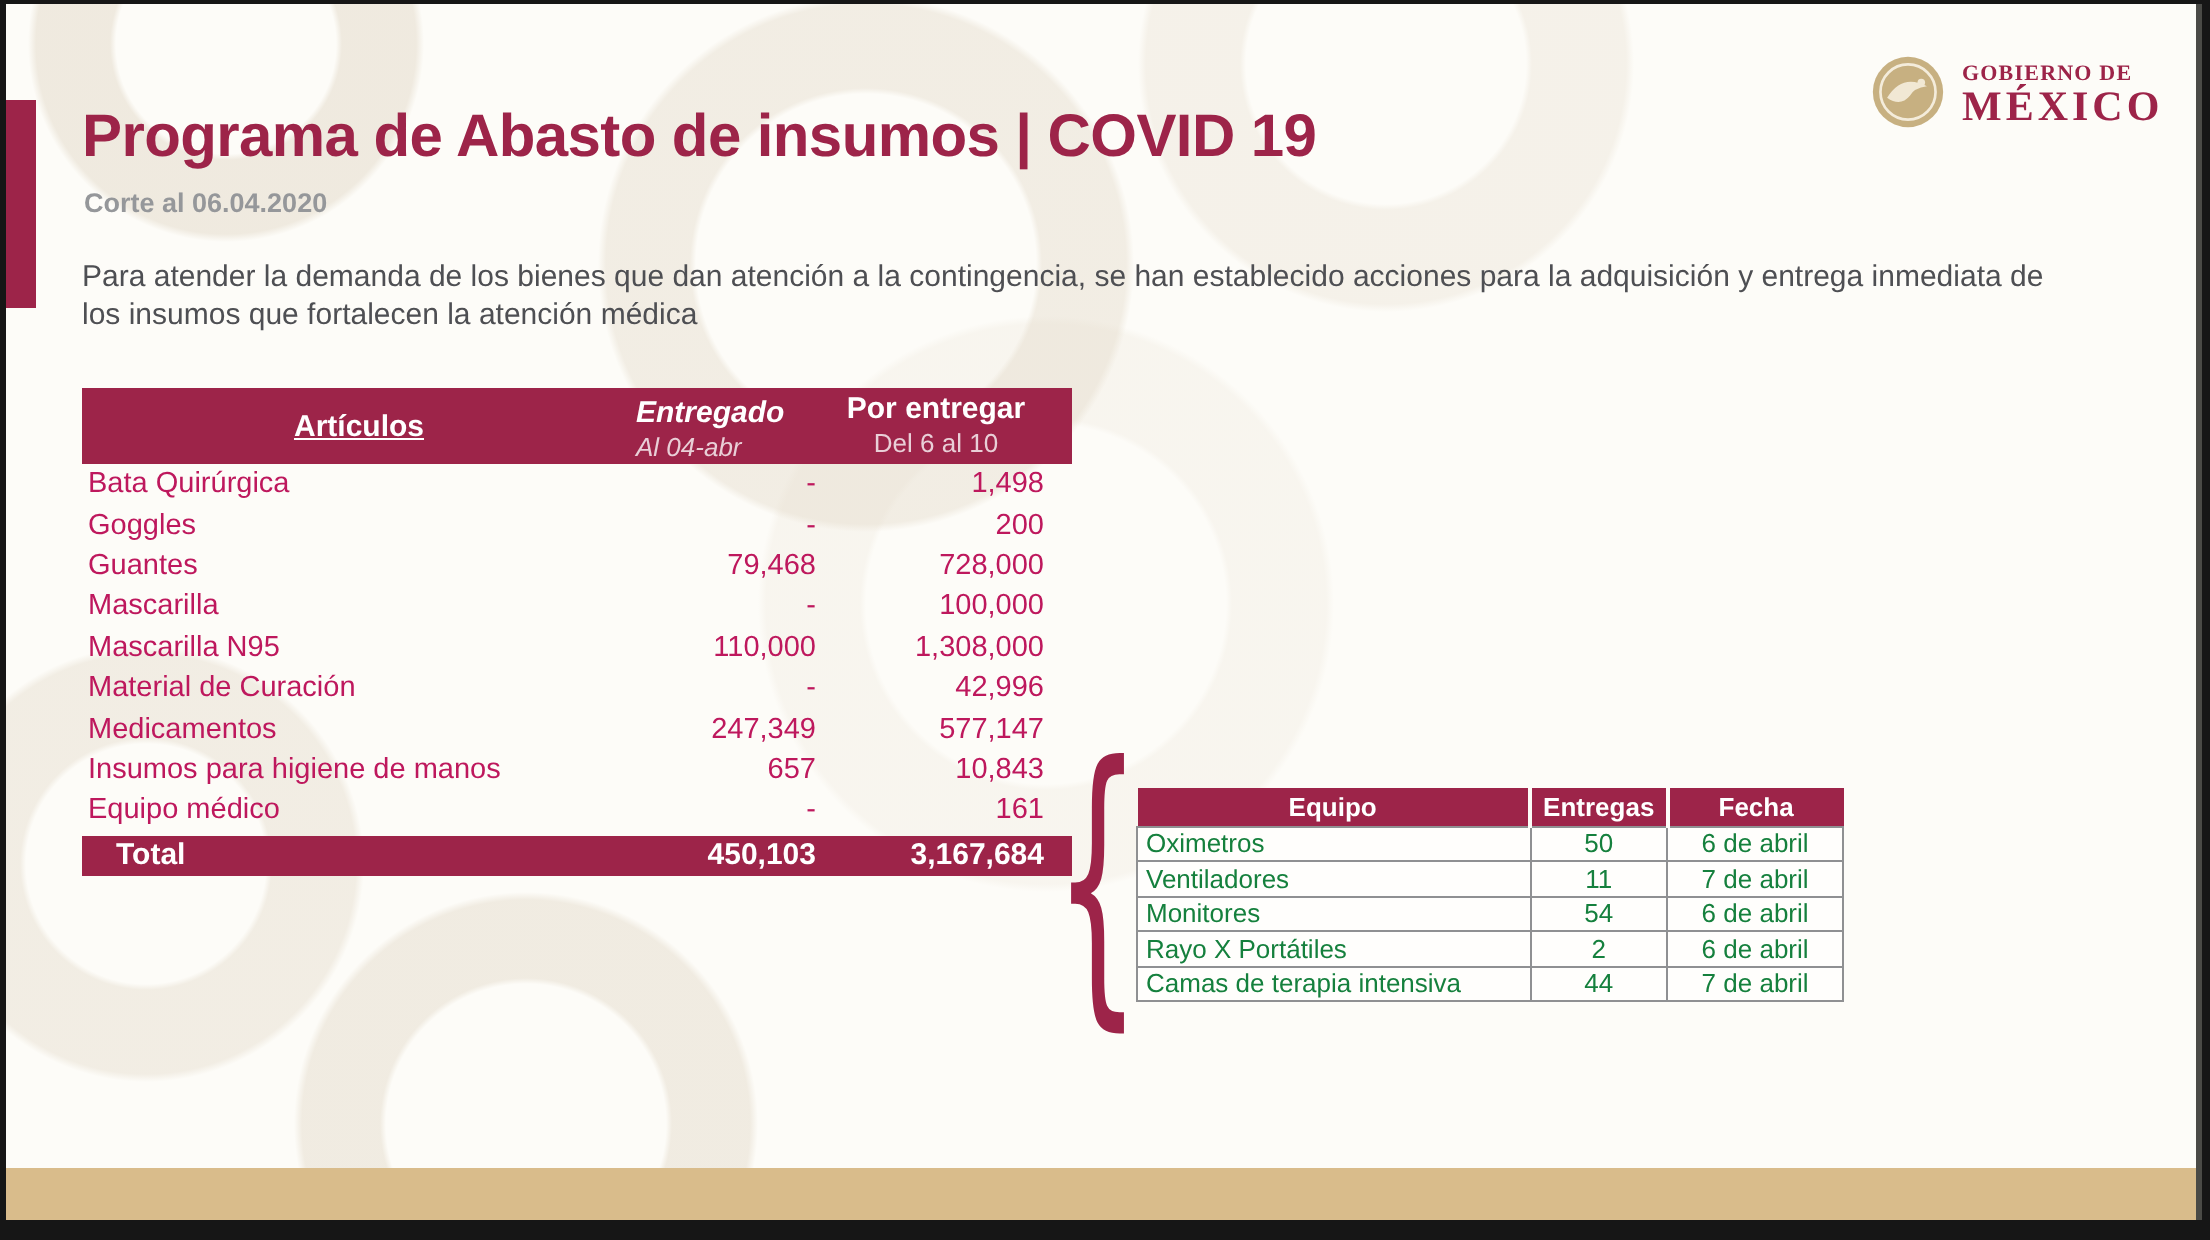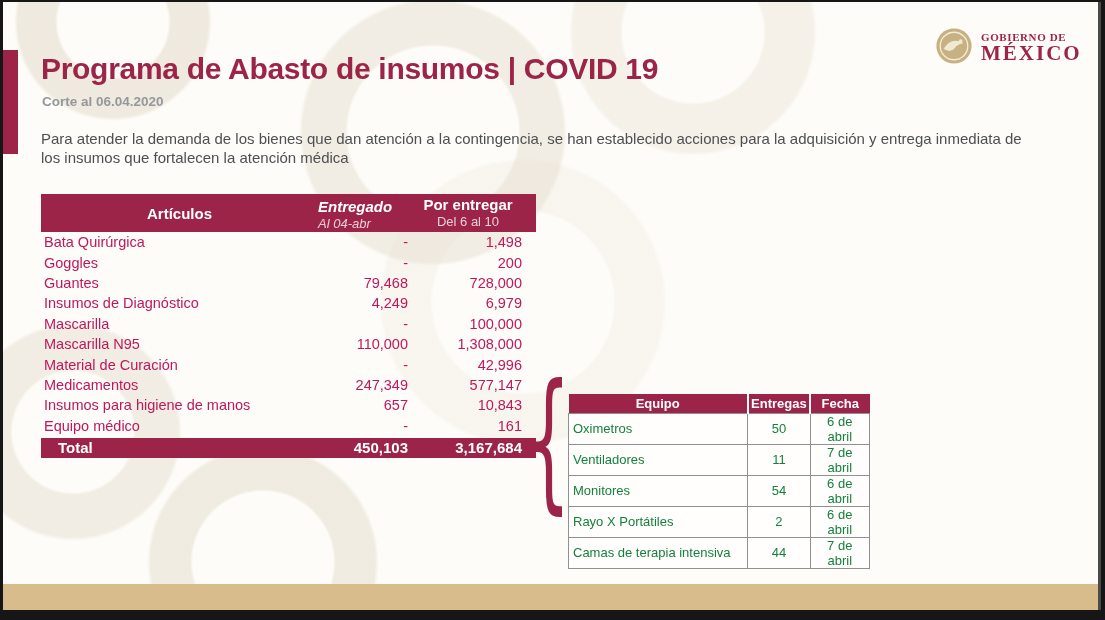--- a/index.html
+++ b/index.html
@@ -35,41 +35,41 @@
   .logo-line2 { font-size:21px; letter-spacing:2px; margin-top:-2px; }
 
   .page-title { position:absolute; left:38px; top:50px; font-size:30px; font-weight:bold; color:#9d2449; letter-spacing:-.3px; }
   .page-subtitle { position:absolute; left:39px; top:92px; font-size:13.5px; font-weight:bold; color:#95979a; }
   .intro { position:absolute; left:38px; top:128px; width:992px; font-size:15px; line-height:18.5px; color:#4e4f53; }
 
   
   .main-table { position:absolute; left:38px; top:192px; width:495px; }
   .mt-header { display:flex; background:#9d2449; height:38px; }
   .mt-h1 { width:277px; display:flex; align-items:center; justify-content:center;
-           color:#fff; font-weight:bold; font-size:15px; }
+           color:#fff; font-weight:bold; font-size:15px;text-decoration:underline; }
   .mt-h2 { width:90px;  text-align:left; padding-top:4px;font-style:italic; }
   .mt-h3 { width:128px; text-align:center; padding-top:2px; padding-right:8px; }
   .mt-hline1 { font-size:15px; font-weight:bold; color:#fff; }
   .mt-hline2 { font-size:13px; color:rgba(255,255,255,.78); margin-top:1px; }
   .mt-row { display:flex; height:20.4px; align-items:center; font-size:14.5px; color:#be185d; }
   .mt-c1 { width:277px; padding-left:3px; white-space:nowrap; }
   .mt-c2 { width:90px;  text-align:right; }
   .mt-c3 { width:128px; text-align:right; padding-right:14px; }
   .mt-total { display:flex; height:20px; align-items:center; background:#9d2449; color:#fff;
               font-weight:bold; font-size:15px; margin-top:2px; }
   .mt-total .mt-c1 { padding-left:17px; }
 
   
   .brace { position:absolute; left:524px; top:378px; height:124px;
            font-size:152px; line-height:120px; color:#9d2449;
            transform:scaleX(.45); transform-origin:left center;
            font-family:"DejaVu Sans", sans-serif; }
 
   
-  .eq-table { position:absolute; left:565px; top:392px; width:302px; border-collapse:collapse; }
+  .eq-table { position:absolute; left:565px; top:392px; width:354px; border-collapse:collapse; }
   .eq-table th { background:#9d2449; color:#fff; font-size:13px; font-weight:bold;
                  height:19px; padding:0; }
   .eq-table th + th { border-left:2px solid #fdfcf8; }
   .eq-table td { border:1px solid #8f9092; background:#fffefc; font-size:13px; color:#15803d;
                  height:17.5px; padding:0 4px; }
   .eq-td-name { text-align:left; white-space:nowrap; }
   .eq-td-center { text-align:center; }
 </style>
 </head>
 <body>
@@ -119,25 +119,20 @@
       <div class="mt-c1">Goggles</div>
       <div class="mt-c2">-</div>
       <div class="mt-c3">200</div>
     </div>
     <div class="mt-row">
       <div class="mt-c1">Guantes</div>
       <div class="mt-c2">79,468</div>
       <div class="mt-c3">728,000</div>
     </div>
     <div class="mt-row">
-      <div class="mt-c1">Insumos de Diagnóstico</div>
-      <div class="mt-c2">4,249</div>
-      <div class="mt-c3">6,979</div>
-    </div>
-    <div class="mt-row">
       <div class="mt-c1">Mascarilla</div>
       <div class="mt-c2">-</div>
       <div class="mt-c3">100,000</div>
     </div>
     <div class="mt-row">
       <div class="mt-c1">Mascarilla N95</div>
       <div class="mt-c2">110,000</div>
       <div class="mt-c3">1,308,000</div>
     </div>
     <div class="mt-row">

